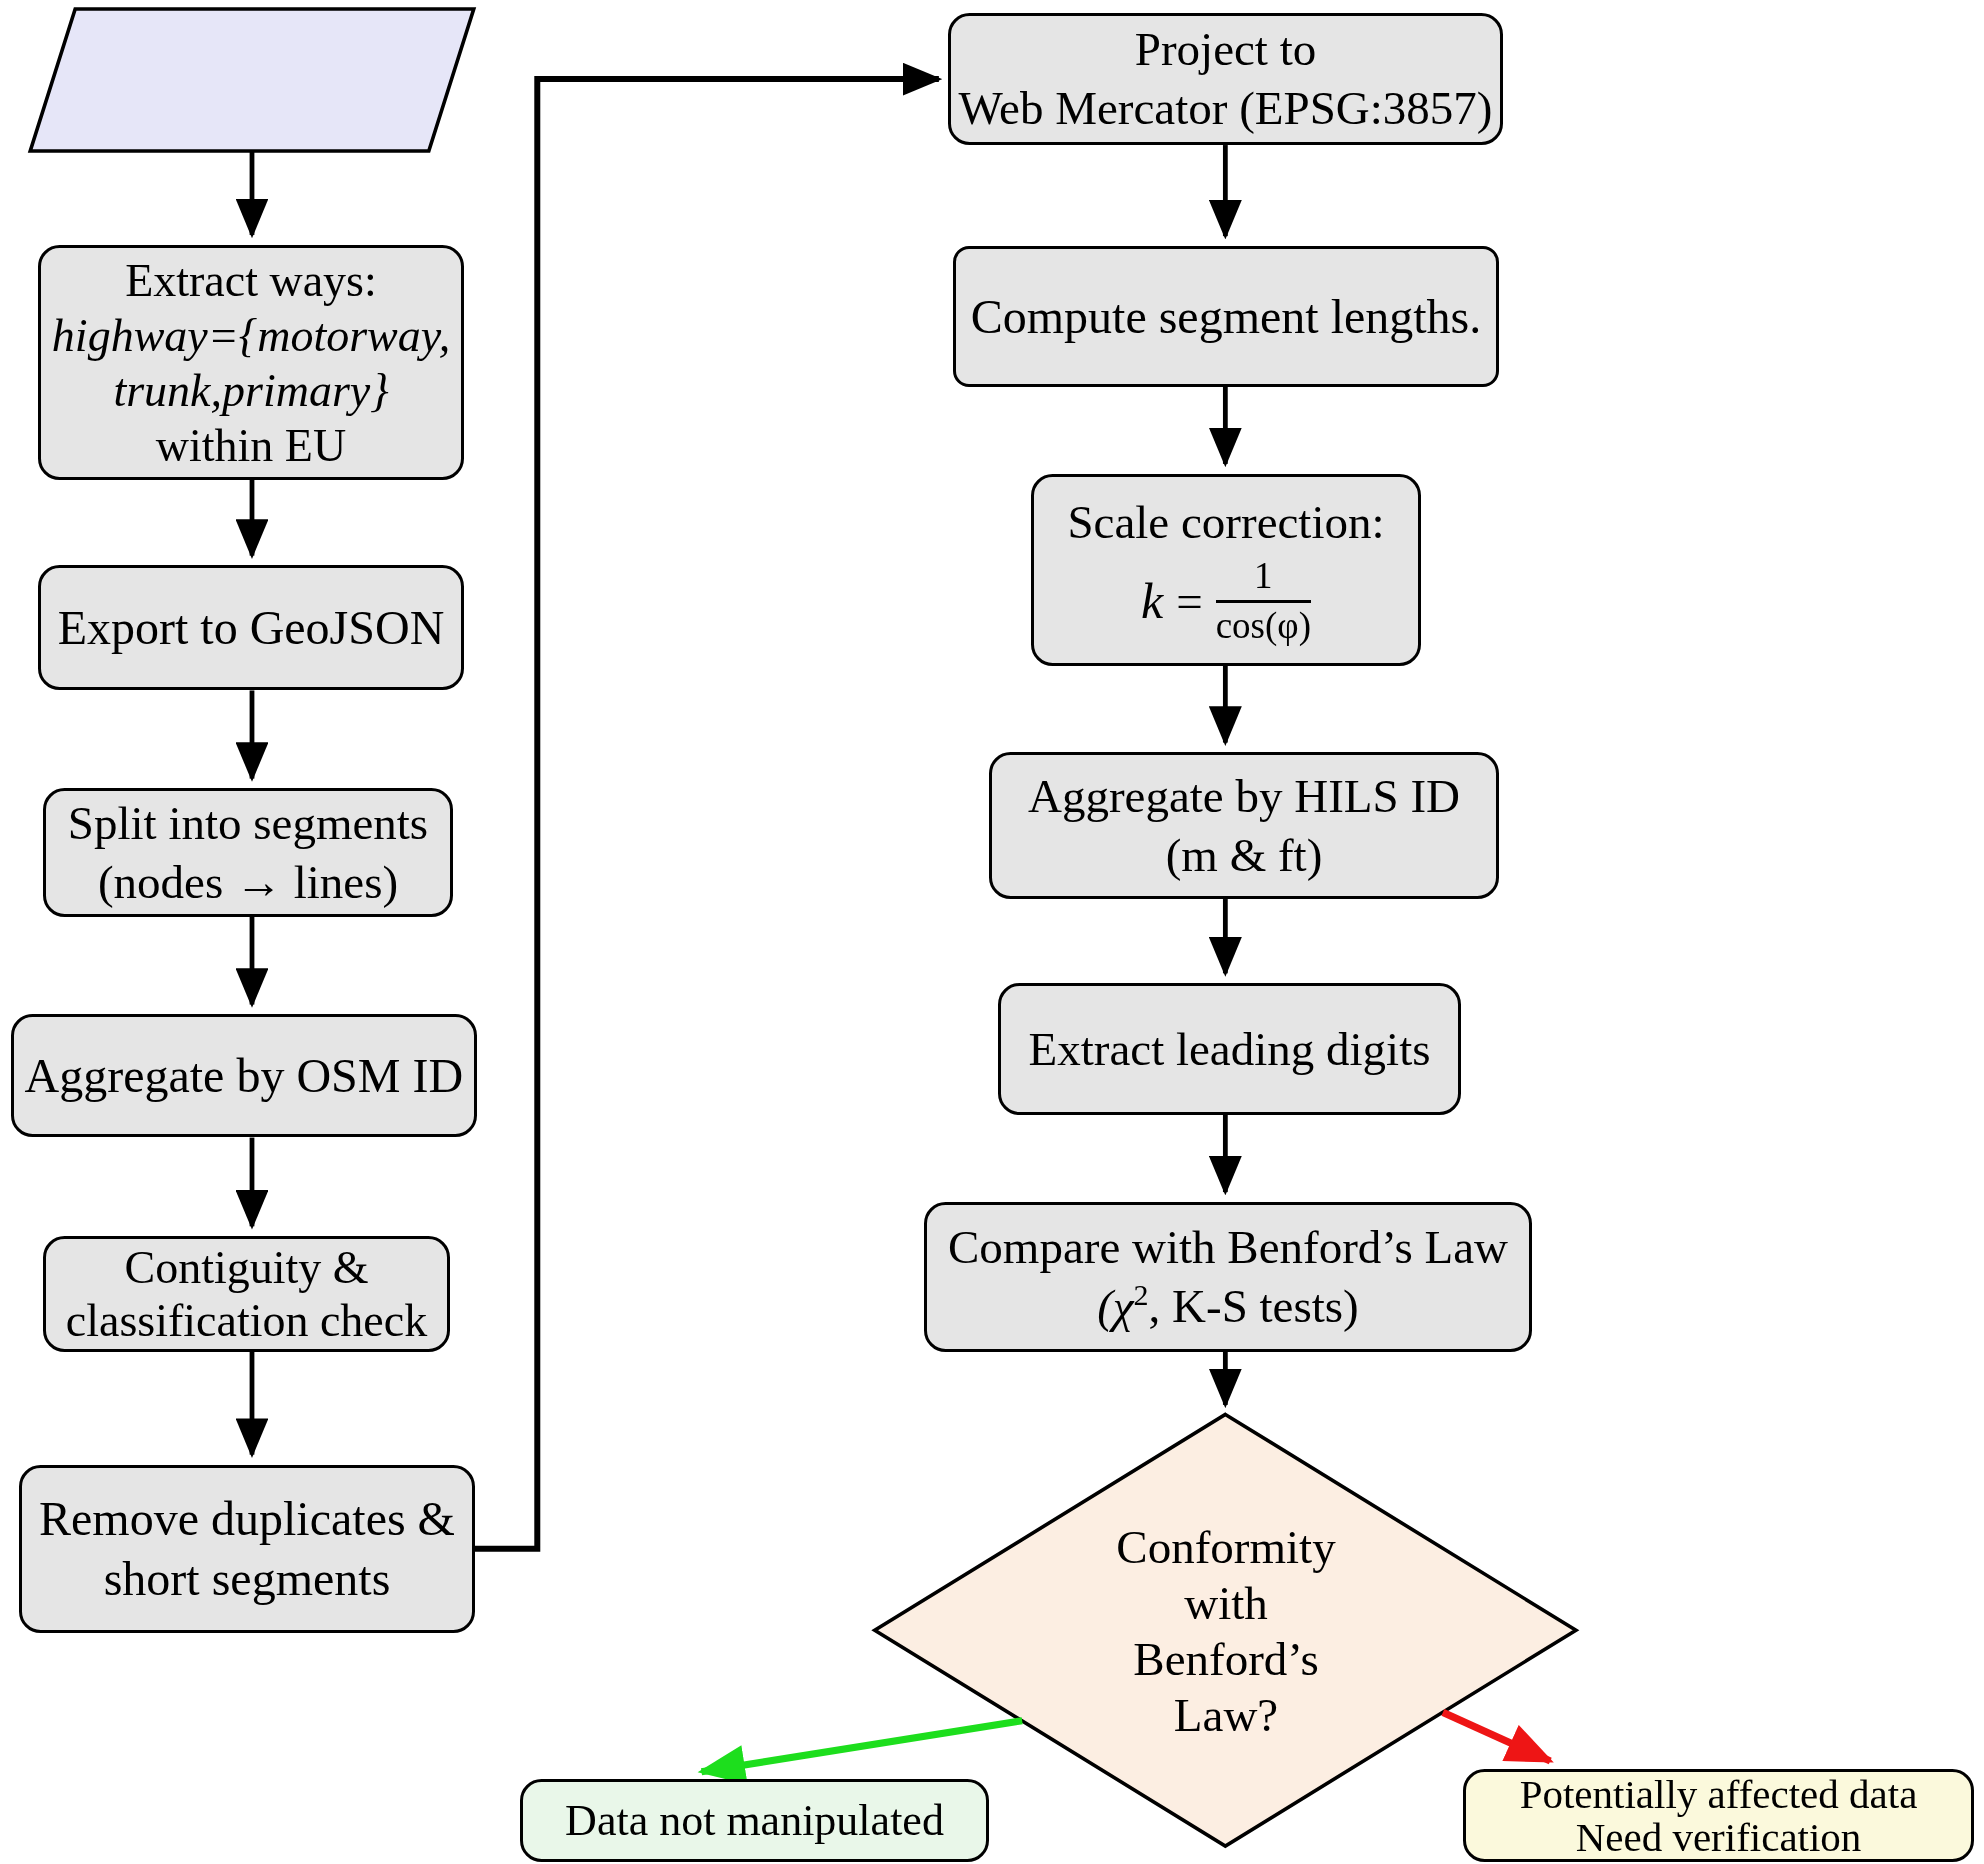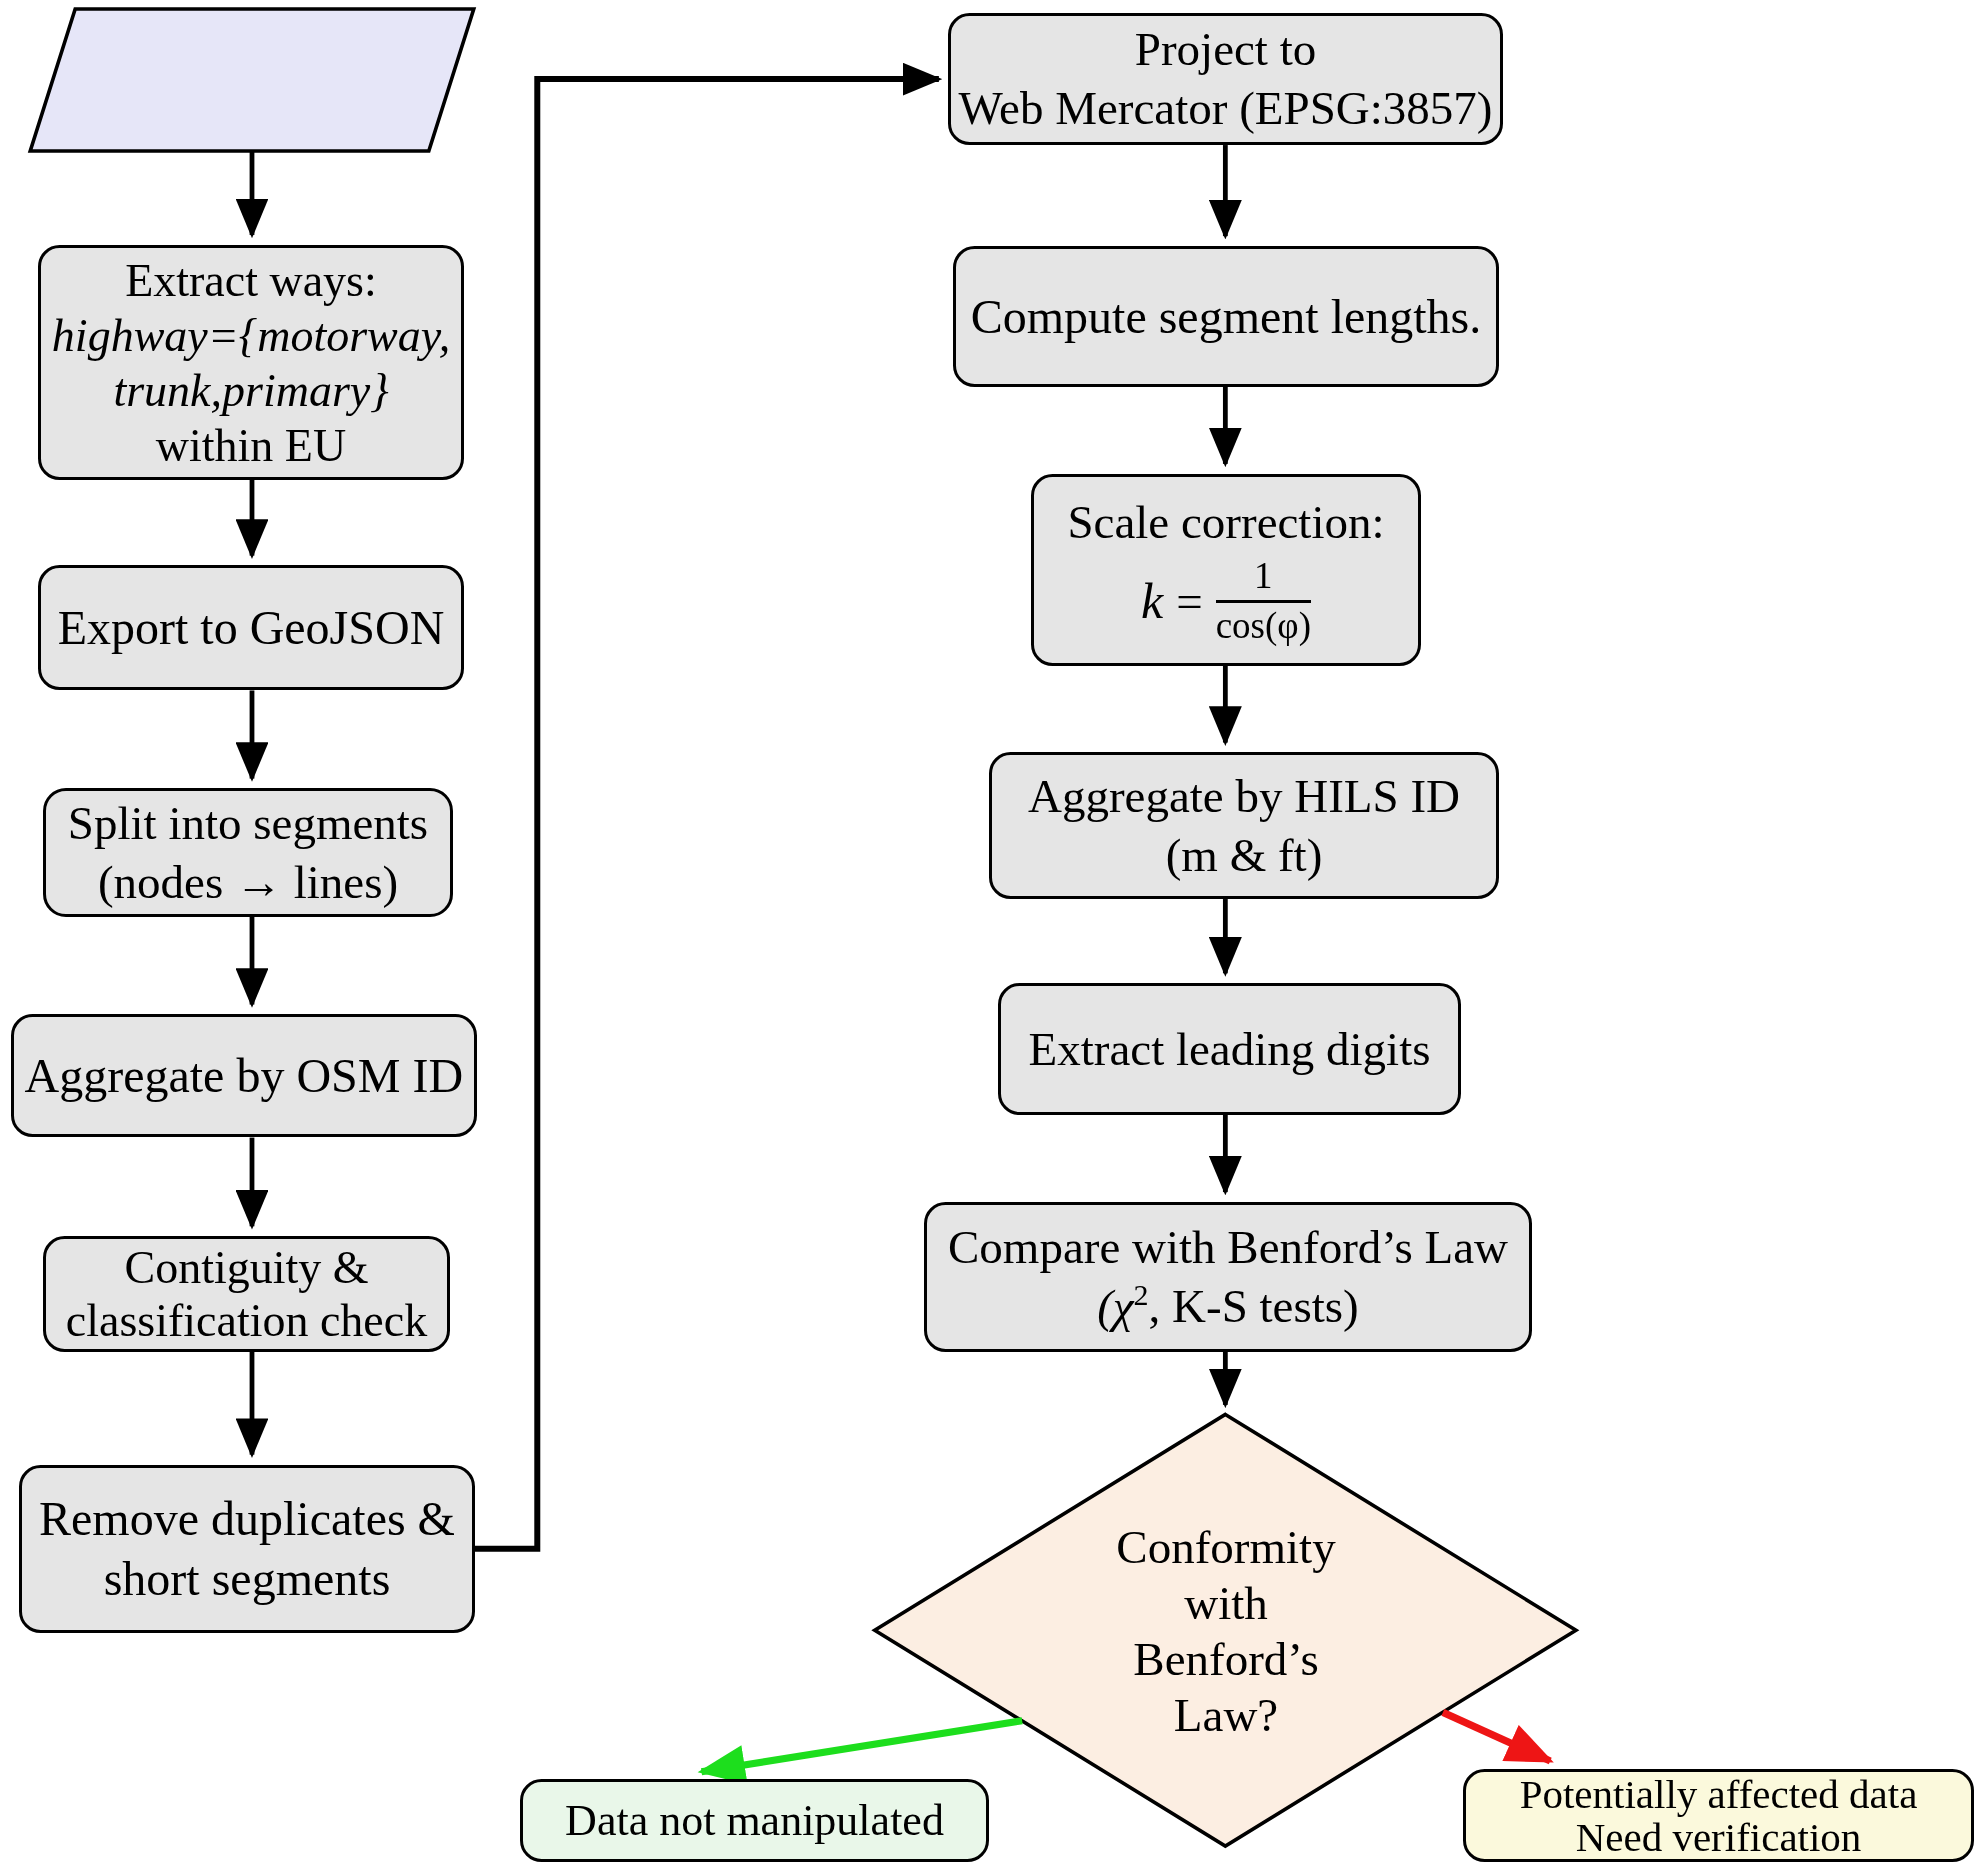--- a/index.html
+++ b/index.html
@@ -11,26 +11,26 @@
   .pbox{background:#e5e5e5;border:3.6px solid #000;border-radius:21.6px;}
   .passbox{background:#e9f7e9;border:3.6px solid #000;border-radius:21.6px;}
   .failbox{background:#fbf9dc;border:3.6px solid #000;border-radius:21.6px;}
   .overlay{background:transparent;border:none;}
   .ln{display:block;}
   .it{font-style:italic;}
   
   .f-source{font-size:49px;line-height:61px;}
   .f-extract{font-size:46px;line-height:55px;}
   .f-export{font-size:48px;line-height:58px;}
-  .f-split{font-size:47px;line-height:59px;border-radius:23px;}
+  .f-split{font-size:47px;line-height:59px;}
   .f-aggosm{font-size:48px;line-height:58px;}
   .f-contig{font-size:46px;line-height:53px;}
   .f-dedupe{font-size:48px;line-height:60px;}
   .f-project{font-size:47px;line-height:59px;}
-  .f-compute{font-size:48px;line-height:58px;}
+  .f-compute{font-size:48px;line-height:58px;border-radius:16px;}
   .f-scale{font-size:47px;line-height:56px;}
   .f-agghils{font-size:47px;line-height:59px;}
   .f-leading{font-size:47px;line-height:58px;}
   .f-benford{font-size:47px;line-height:59px;}
   .f-decision{font-size:47px;line-height:56px;justify-content:center;}
   .f-pass{font-size:44px;line-height:52px;}
   .f-fail{font-size:41px;line-height:43px;}
   sup.chi2{font-size:30px;vertical-align:super;line-height:0;}
   
   .mathrow{display:flex;align-items:center;justify-content:center;gap:13px;margin-top:6px;}

